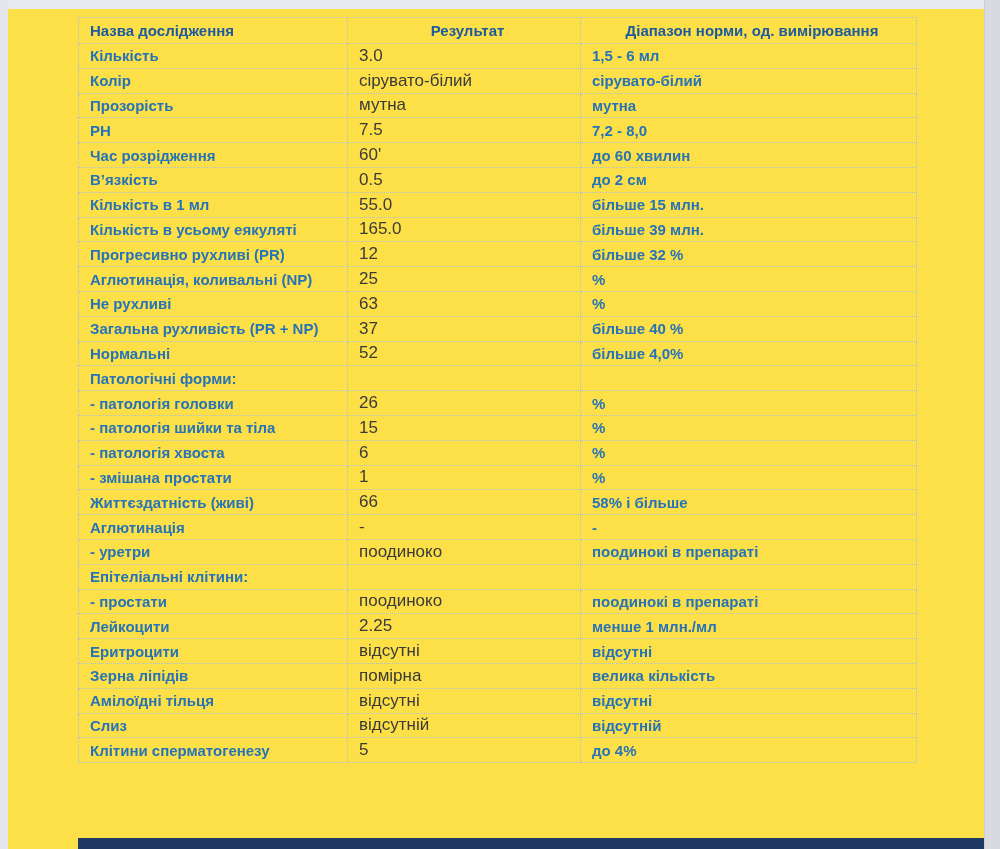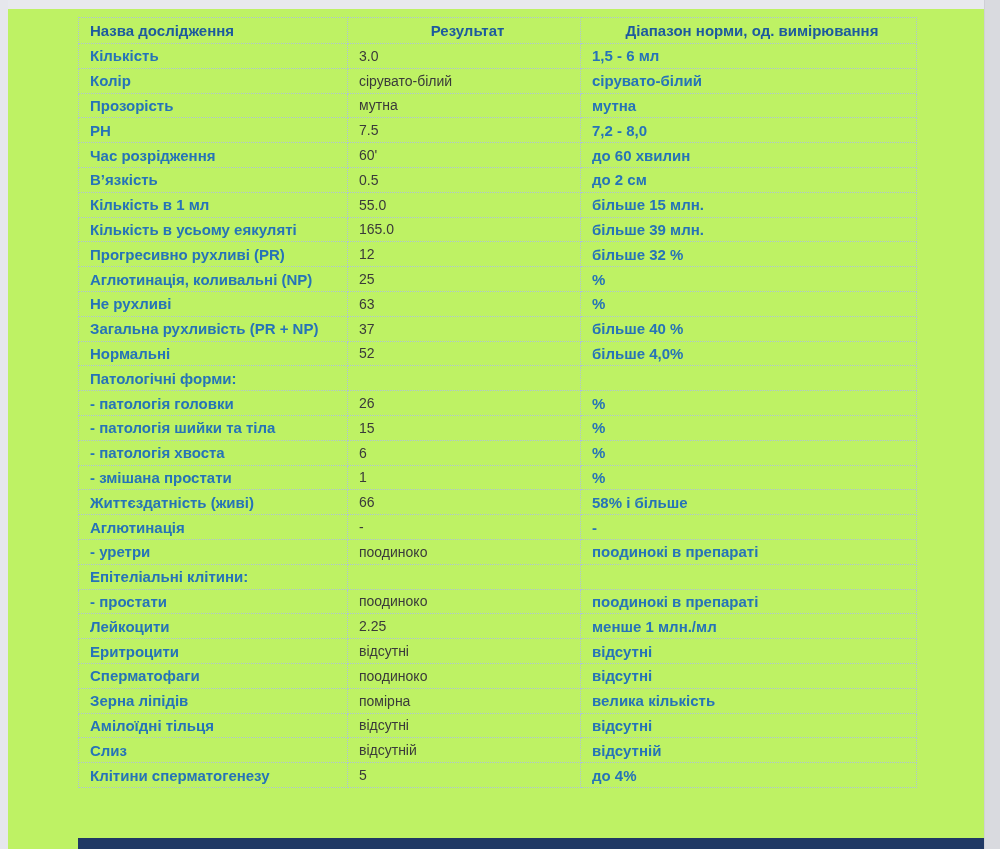--- a/index.html
+++ b/index.html
@@ -1,17 +1,17 @@
 <!DOCTYPE html>
 <html><head>
 <meta charset="utf-8">
 <style>
   html,body{margin:0;padding:0;background:#ffffff;}
   .screen{
-    position:relative;width:1000px;height:849px;background:#bef264;
+    position:relative;width:1000px;height:849px;background:#fde047;
     overflow:hidden;font-family:"Liberation Sans",sans-serif;
   }
   .edge-top{position:absolute;left:0;top:0;width:1000px;height:9px;background:#e8e9ee;}
   .edge-left{position:absolute;left:0;top:0;width:8px;height:849px;background:#e6e7ec;}
   .edge-right{position:absolute;right:0;top:0;width:15px;height:849px;background:#d9dadf;border-left:1px solid #cfd0d6;}
   .doc{position:absolute;left:78px;top:17px;}
   table.results{
     border-collapse:collapse;table-layout:fixed;width:838px;
     font-size:15px;
   }
@@ -23,21 +23,21 @@
     padding:0 4px 0 11px;
     overflow:hidden;white-space:nowrap;
     vertical-align:middle;
   }
   table.results thead tr{height:26px;}
   table.results tbody tr{height:24.8px;}
   th.h-label{color:#1d5a9e;font-weight:bold;text-align:left;}
   th.h-result{color:#1d5a9e;font-weight:bold;text-align:center;padding-left:4px;}
   th.h-norm{color:#1d5a9e;font-weight:bold;text-align:center;padding-left:4px;}
   td.c-label{color:#2673b8;font-weight:bold;text-align:left;}
-  td.c-result{color:#3a3a3a;font-weight:normal;text-align:left;padding-left:7px;font-size:14px;}
+  td.c-result{color:#3a3a3a;font-weight:normal;text-align:left;padding-left:7px;font-size:17px;}
   td.c-norm{color:#2673b8;font-weight:bold;padding-left:4px;}
   .bottom-bar{position:absolute;left:78px;right:15px;bottom:0;height:11px;background:#1f3864;}
 </style>
 </head>
 <body>
 
 <div class="screen">
   <div class="edge-top"></div>
   <div class="edge-left"></div>
 
@@ -175,25 +175,20 @@
             <td class="c-label">Лейкоцити</td>
             <td class="c-result">2.25</td>
             <td class="c-norm">менше 1 млн./мл</td>
           </tr>
           <tr>
             <td class="c-label">Еритроцити</td>
             <td class="c-result">відсутні</td>
             <td class="c-norm">відсутні</td>
           </tr>
           <tr>
-            <td class="c-label">Сперматофаги</td>
-            <td class="c-result">поодиноко</td>
-            <td class="c-norm">відсутні</td>
-          </tr>
-          <tr>
             <td class="c-label">Зерна ліпідів</td>
             <td class="c-result">помірна</td>
             <td class="c-norm">велика кількість</td>
           </tr>
           <tr>
             <td class="c-label">Амілоїдні тільця</td>
             <td class="c-result">відсутні</td>
             <td class="c-norm">відсутні</td>
           </tr>
           <tr>

